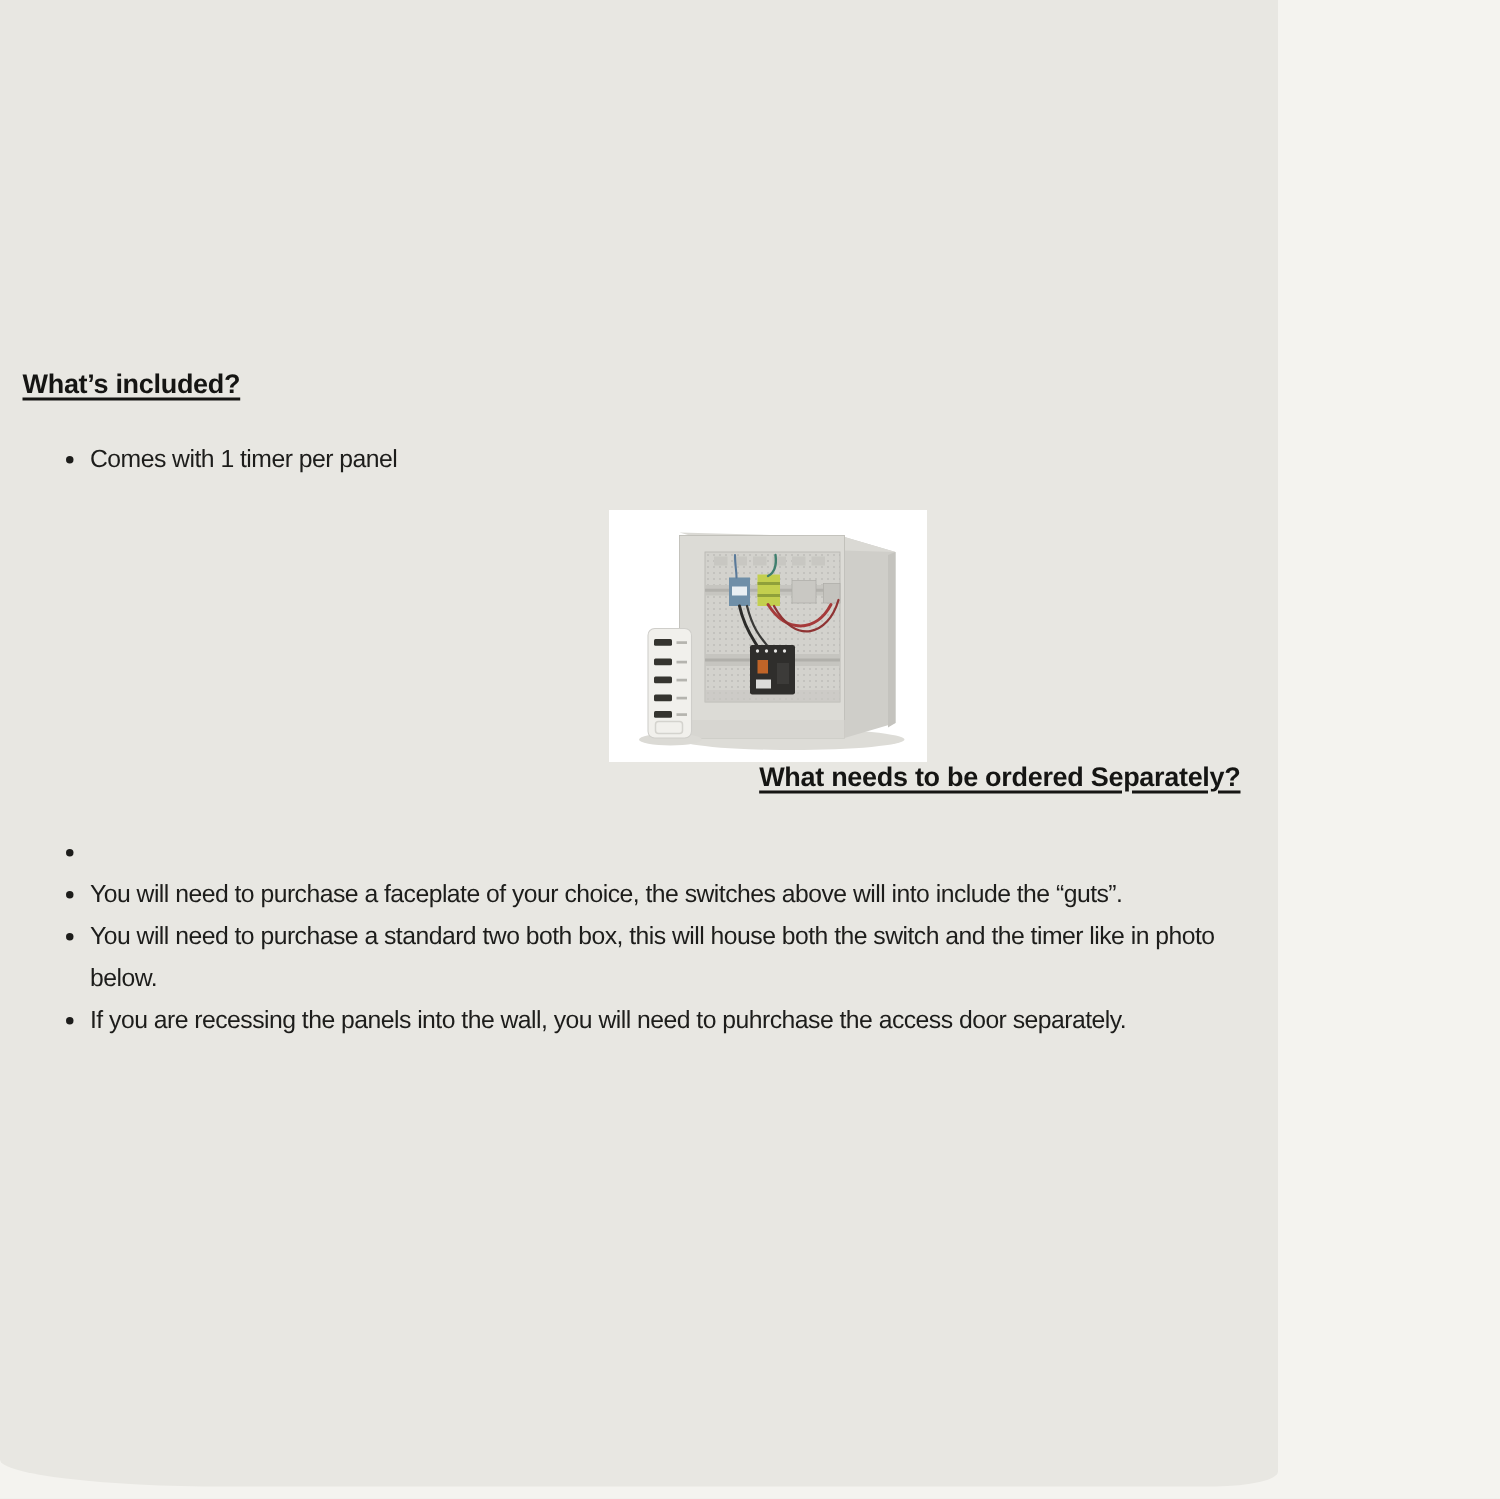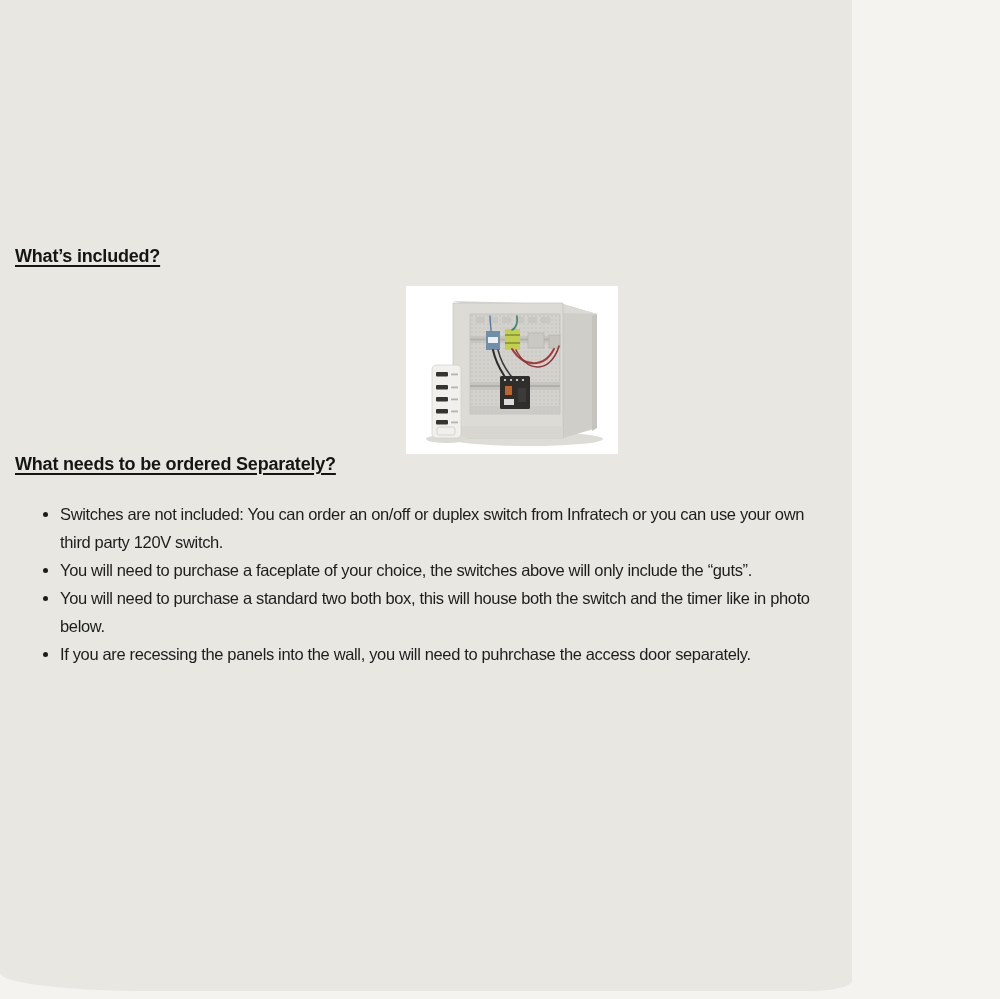--- a/index.html
+++ b/index.html
@@ -51,30 +51,35 @@
     list-style: circle outside;
   }
   li { margin: 0; padding: 0; }
   figure.product-figure {
     margin: 20px 0 0 391px;
     width: 212px;
     height: 168px;
     background: #ffffff;
     padding: 0;
   }
-  .heading-separate { margin-top: 16px; }
+  .heading-separate { margin-top: 16px; text-align: right; }
 </style>
 </head>
 <body>
 
 <div class="page">
   <div class="content">
 
     <h3 class="section-heading">What’s included?</h3>
 
+    <ul class="bullets">
+      <li>
+        <span>Comes with 1 timer per panel</span>
+      </li>
+    </ul>
 
     <figure class="product-figure">
       <svg width="212" height="168" viewBox="0 0 212 168" xmlns="http://www.w3.org/2000/svg">
         <defs>
           <pattern id="perf" width="4" height="4" patternUnits="userSpaceOnUse">
             <rect width="4" height="4" fill="#d3d2cd"></rect>
             <circle cx="2" cy="2" r="0.7" fill="#bfbeba"></circle>
           </pattern>
         </defs>
 
@@ -162,24 +167,23 @@
           </g>
           <rect x="31" y="141" width="18" height="8" rx="2" fill="none" stroke="#d4d3ce" stroke-width="1"></rect>
         </g>
       </svg>
     </figure>
 
     <h3 class="section-heading heading-separate">What needs to be ordered Separately?</h3>
 
     <ul class="bullets">
       <li>
-        <span>Switches are not included: You can order an on/off or duplex switch from Infratech or you can use your own third party 120V switch.</span>
       </li>
       <li>
-        <span>You will need to purchase a faceplate of your choice, the switches above will only include the “guts”.</span>
+        <span>You will need to purchase a faceplate of your choice, the switches above will into include the “guts”.</span>
       </li>
       <li>
         <span>You will need to purchase a standard two both box, this will house both the switch and the timer like in photo below.</span>
       </li>
       <li>
         <span>If you are recessing the panels into the wall, you will need to puhrchase the access door separately.</span>
       </li>
     </ul>
 
   </div>

